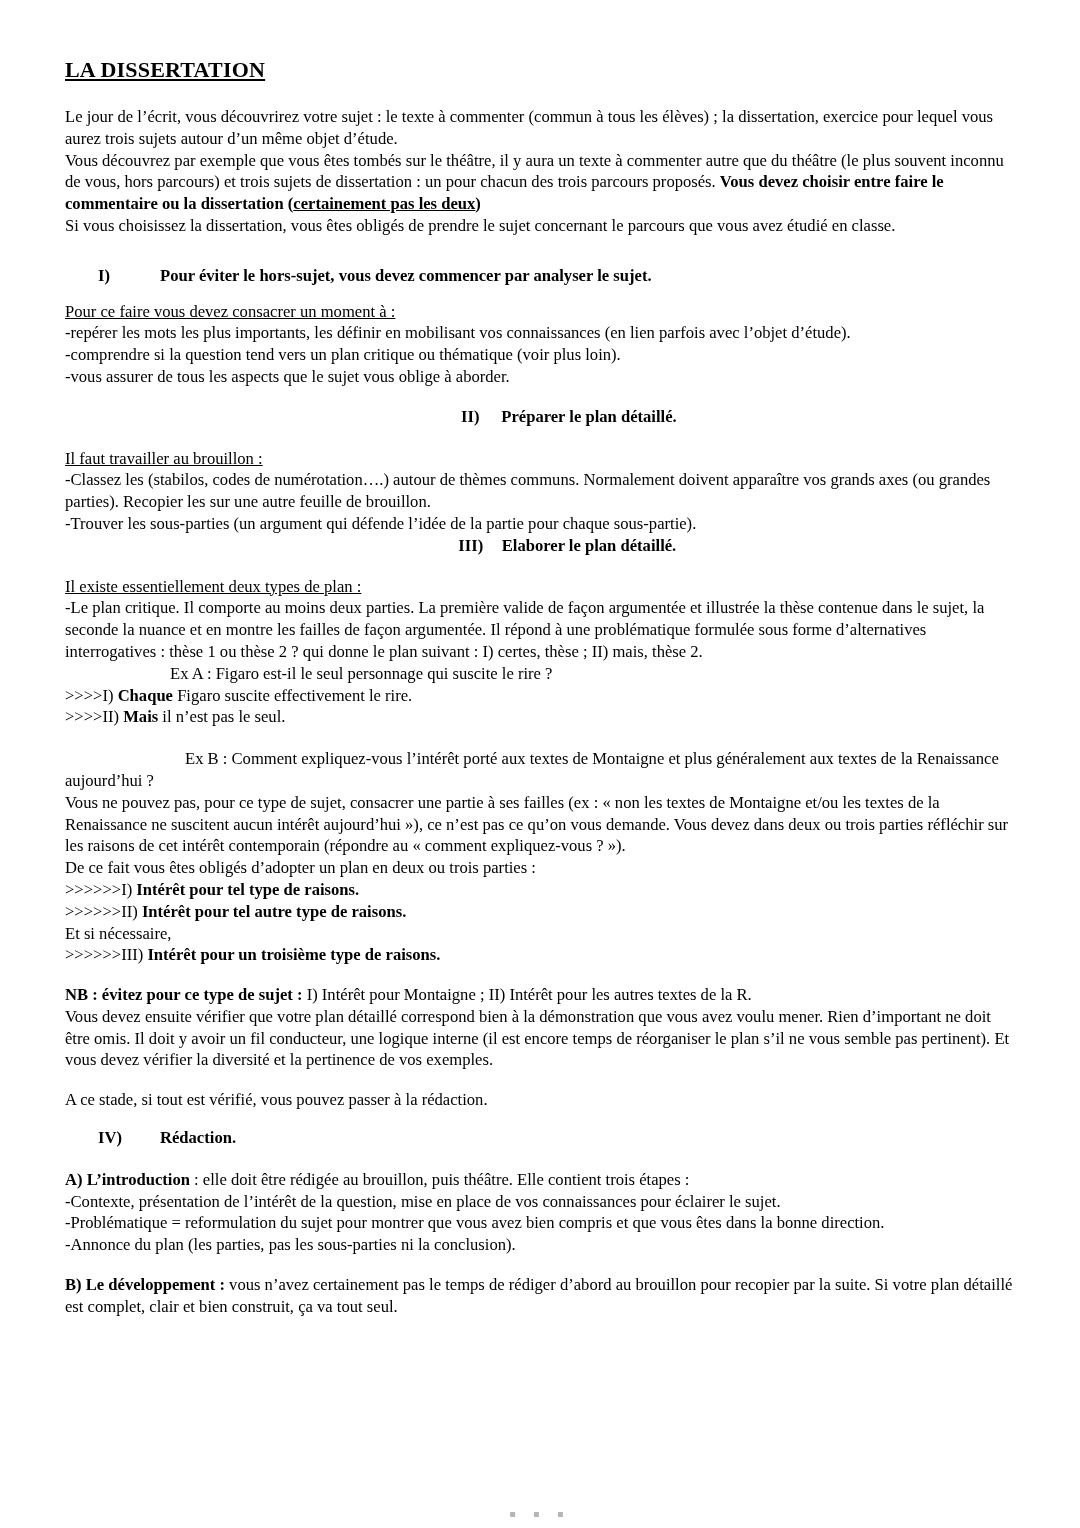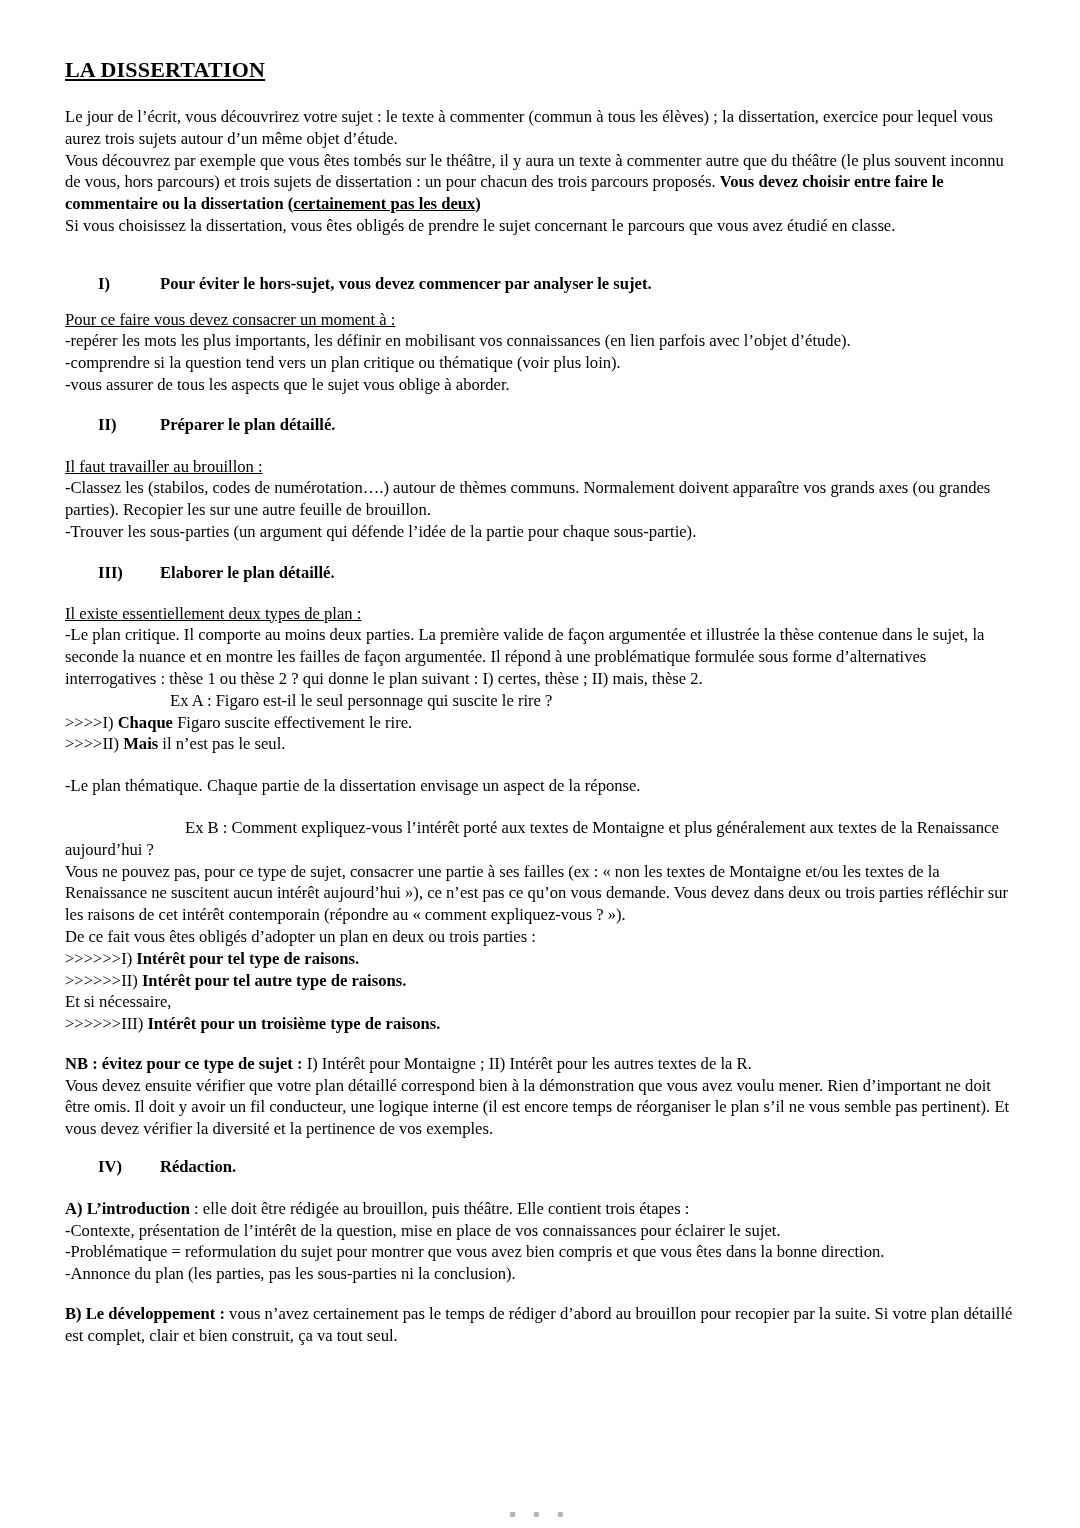--- a/index.html
+++ b/index.html
@@ -26,23 +26,23 @@
     line-height: 27px;
     font-weight: bold;
     margin-bottom: 23px;
     letter-spacing: 0.2px;
   }
   p { margin: 0; }
   .u { text-decoration: underline; }
   .b { font-weight: bold; }
   .heading { font-weight: bold; padding-left: 33px; }
   .heading .num { display: inline-block; width: 62px; }
-  .h-s1 { margin-top: 36px; margin-bottom: 14px; }
-  .h-s2 { margin-top: 18px; margin-bottom: 20px; }
-  .h-s3 { margin-top: 19px; margin-bottom: 19px; }
+  .h-s1 { margin-top: 28px; margin-bottom: 14px; }
+  .h-s2 { margin-top: 18px; margin-bottom: 20px; text-align: center; }
+  .h-s3 { margin-bottom: 19px; text-align: center; }
   .h-s4 { margin-top: 16px; margin-bottom: 20px; }
   .indent-ex-a { text-indent: 105px; }
   .indent-ex-b { text-indent: 120px; }
   .mt-block { margin-top: 20px; }
   .mt-nb { margin-top: 18px; }
   .mt-stade { margin-top: 18px; }
   .mt-dev { margin-top: 18px; }
   .footer-marks {
     position: absolute;
     bottom: 8px;
@@ -84,30 +84,30 @@
     <p>-Trouver les sous-parties (un argument qui défende l’idée de la partie pour chaque sous-partie).</p>
   </section>
 
   <section>
     <div class="heading h-s3"><span class="num">III)</span><span>Elaborer le plan détaillé.</span></div>
     <p class="u">Il existe essentiellement deux types de plan :</p>
     <p>-Le plan critique. Il comporte au moins deux parties. La première valide de façon argumentée et illustrée la thèse contenue dans le sujet, la seconde la nuance et en montre les failles de façon argumentée. Il répond à une problématique formulée sous forme d’alternatives interrogatives : thèse 1 ou thèse 2 ? qui donne le plan suivant : I) certes, thèse ; II) mais, thèse 2.</p>
     <p class="indent-ex-a">Ex A : Figaro est-il le seul personnage qui suscite le rire ?</p>
     <p><span>&gt;&gt;&gt;&gt;I) </span><span class="b">Chaque</span><span> Figaro suscite effectivement le rire.</span></p>
     <p><span>&gt;&gt;&gt;&gt;II) </span><span class="b">Mais</span><span> il n’est pas le seul.</span></p>
-    <p class="mt-block">-Le plan thématique. Chaque partie de la dissertation envisage un aspect de la réponse.</p>
     <p class="mt-block indent-ex-b">Ex B : Comment expliquez-vous l’intérêt porté aux textes de Montaigne et plus généralement aux textes de la Renaissance aujourd’hui ?</p>
     <p>Vous ne pouvez pas, pour ce type de sujet, consacrer une partie à ses failles (ex : « non les textes de Montaigne et/ou les textes de la Renaissance ne suscitent aucun intérêt aujourd’hui »), ce n’est pas ce qu’on vous demande. Vous devez dans deux ou trois parties réfléchir sur les raisons de cet intérêt contemporain (répondre au « comment expliquez-vous ? »).</p>
     <p>De ce fait vous êtes obligés d’adopter un plan en deux ou trois parties :</p>
     <p><span>&gt;&gt;&gt;&gt;&gt;&gt;I) </span><span class="b">Intérêt pour tel type de raisons.</span></p>
     <p><span>&gt;&gt;&gt;&gt;&gt;&gt;II) </span><span class="b">Intérêt pour tel autre type de raisons.</span></p>
     <p>Et si nécessaire,</p>
     <p><span>&gt;&gt;&gt;&gt;&gt;&gt;III) </span><span class="b">Intérêt pour un troisième type de raisons.</span></p>
     <p class="mt-nb"><span class="b">NB : évitez pour ce type de sujet : </span><span>I) Intérêt pour Montaigne ; II) Intérêt pour les autres textes de la R.</span></p>
     <p>Vous devez ensuite vérifier que votre plan détaillé correspond bien à la démonstration que vous avez voulu mener. Rien d’important ne doit être omis. Il doit y avoir un fil conducteur, une logique interne (il est encore temps de réorganiser le plan s’il ne vous semble pas pertinent). Et vous devez vérifier la diversité et la pertinence de vos exemples.</p>
+    <p class="mt-stade">A ce stade, si tout est vérifié, vous pouvez passer à la rédaction.</p>
   </section>
 
   <section>
     <div class="heading h-s4"><span class="num">IV)</span><span>Rédaction.</span></div>
     <p><span class="b">A) L’introduction</span><span> : elle doit être rédigée au brouillon, puis théâtre. Elle contient trois étapes :</span></p>
     <p>-Contexte, présentation de l’intérêt de la question, mise en place de vos connaissances pour éclairer le sujet.</p>
     <p>-Problématique = reformulation du sujet pour montrer que vous avez bien compris et que vous êtes dans la bonne direction.</p>
     <p>-Annonce du plan (les parties, pas les sous-parties ni la conclusion).</p>
     <p class="mt-dev"><span class="b">B) Le développement :</span><span> vous n’avez certainement pas le temps de rédiger d’abord au brouillon pour recopier par la suite. Si votre plan détaillé est complet, clair et bien construit, ça va tout seul.</span></p>
   </section>

